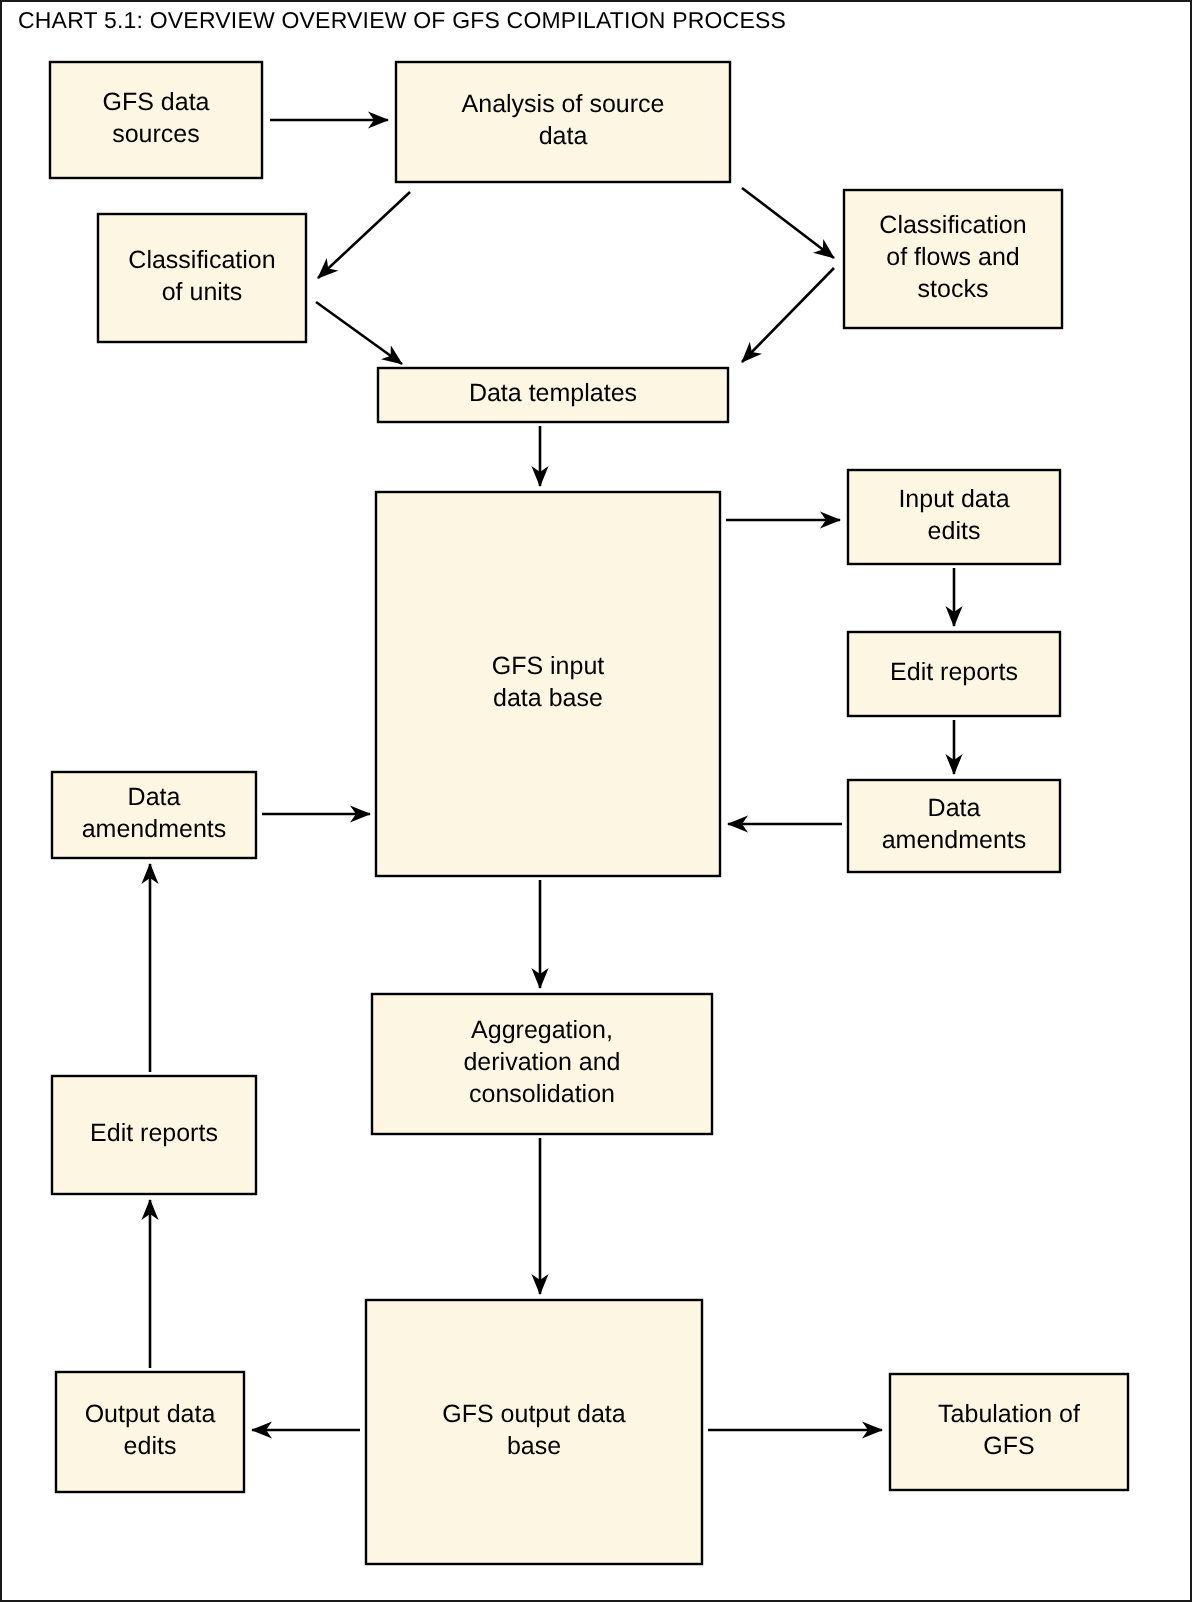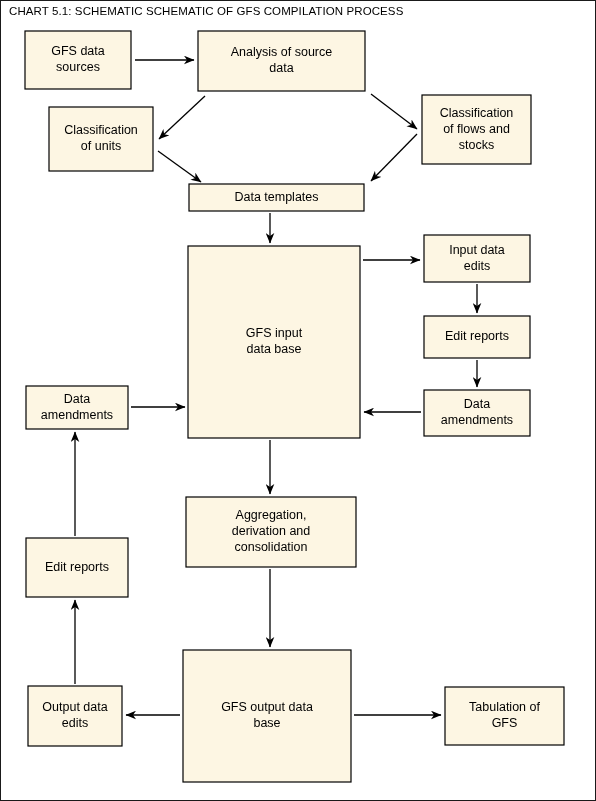--- a/index.html
+++ b/index.html
@@ -53,21 +53,21 @@
   .arrow-head {
     fill: #000000;
     stroke: none;
   }
 </style>
 </head>
 <body>
 
 <div id="page">
 
-  <div id="chart-title">CHART 5.1: SCHEMATIC SCHEMATIC OF GFS COMPILATION PROCESS</div>
+  <div id="chart-title">CHART 5.1: OVERVIEW OVERVIEW OF GFS COMPILATION PROCESS</div>
 
   <svg id="flow" viewBox="0 0 596 801">
     <defs>
       <marker id="ah" markerWidth="11" markerHeight="9" refX="10" refY="4.5" orient="auto" markerUnits="userSpaceOnUse">
         <path d="M0,0.2 L10.5,4.5 L0,8.8 L3,4.5 Z" class="arrow-head"></path>
       </marker>
     </defs>
     <g id="edges-layer">
         <polyline points="134,59 193,59" class="flow-line" marker-end="url(#ah)"></polyline>
         <polyline points="204,95 158,138" class="flow-line" marker-end="url(#ah)"></polyline>

